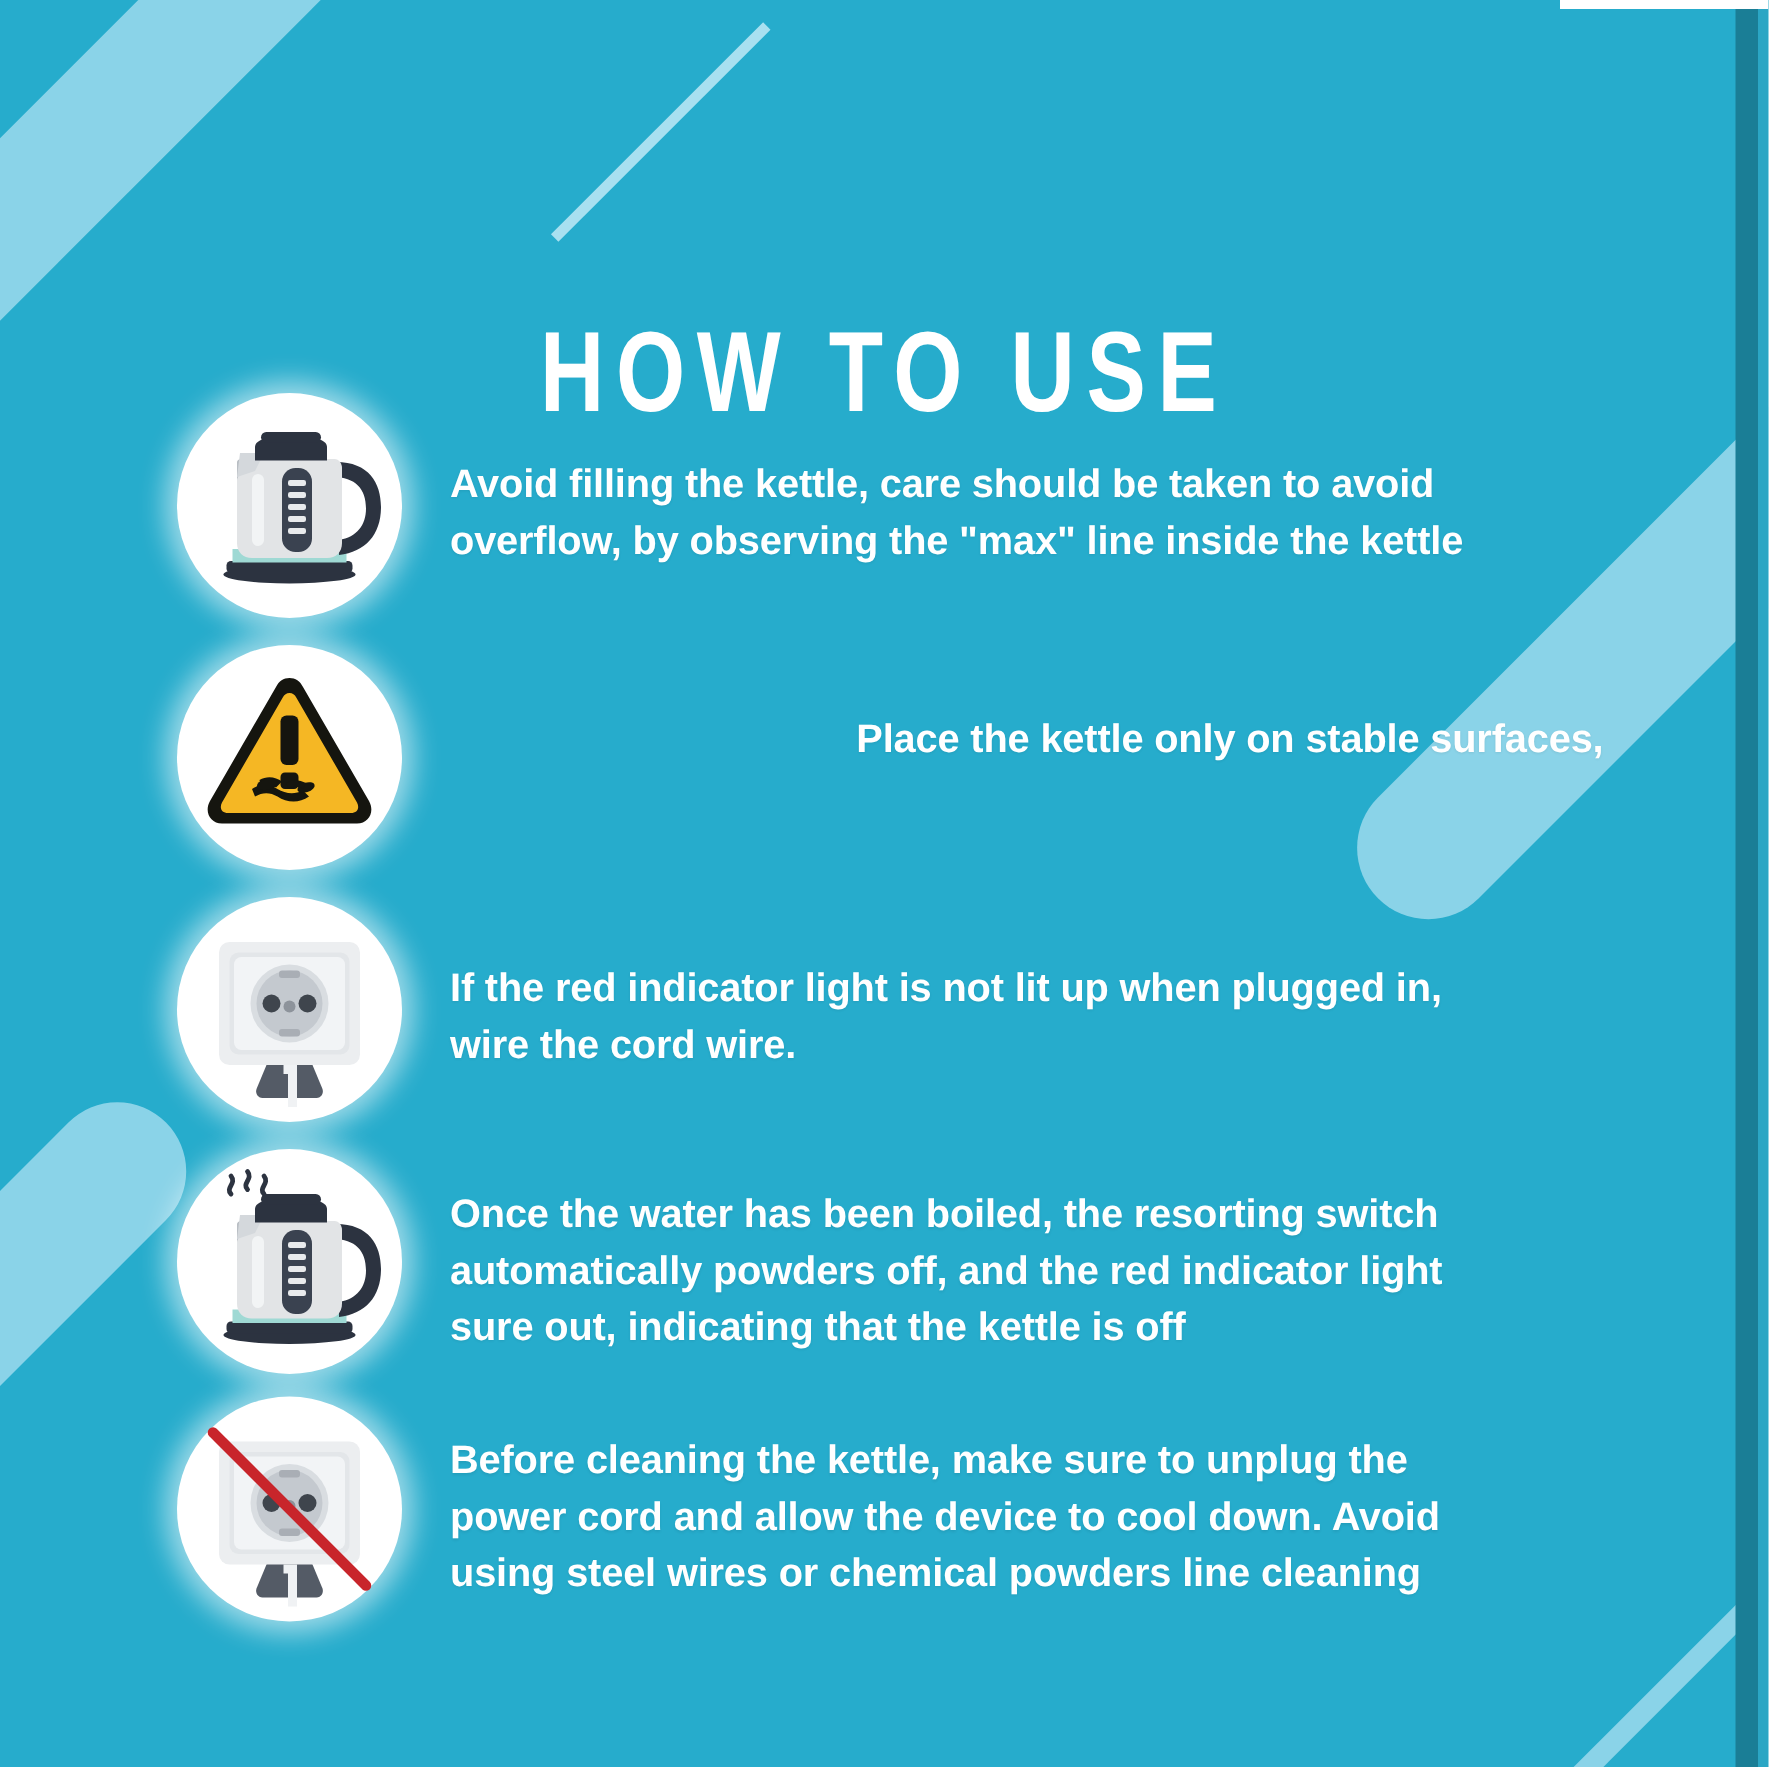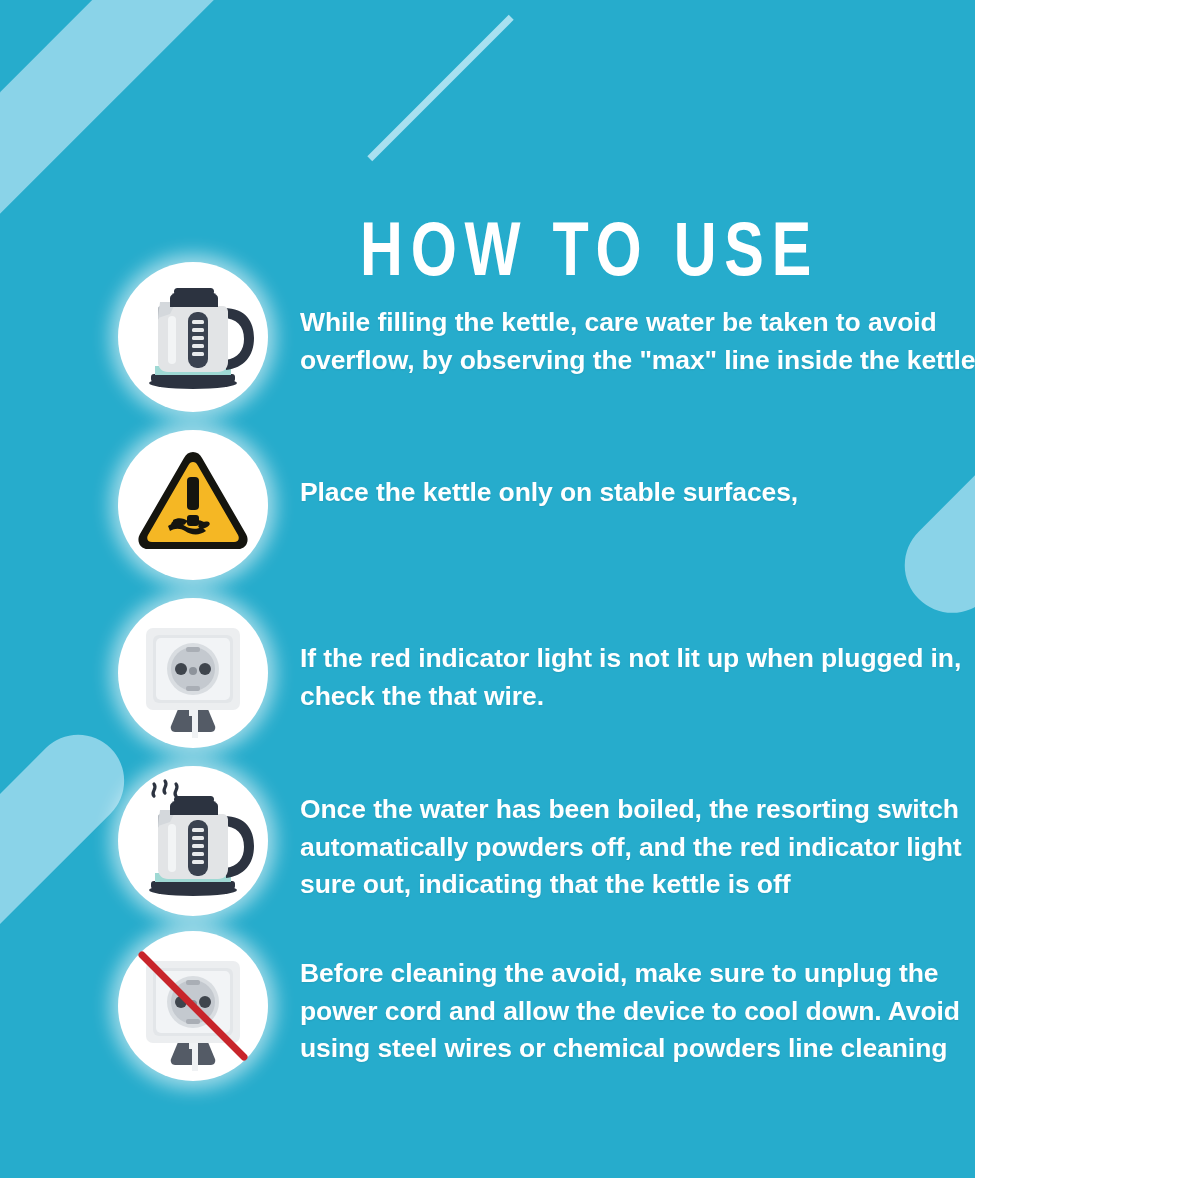--- a/index.html
+++ b/index.html
@@ -7,21 +7,21 @@
     margin: 0;
     padding: 0;
     background: #ffffff;
   }
   body {
     font-family: "Liberation Sans", sans-serif;
   }
 
   .poster {
     position: relative;
-    width: 975px;
+    width: 1179px;
     height: 1178px;
     overflow: hidden;
     background: #26accc;
   }
 
   
   .bg-layer {
     position: absolute;
     inset: 0;
     overflow: hidden;
@@ -196,21 +196,21 @@
   }
 
   
   .step-1 .step-text { padding-top: 42px; }
   .step-2 .step-text { padding-top: 44px; }
   .step-3 .step-text { padding-top: 42px; }
   .step-4 .step-text { padding-top: 25px; }
   .step-5 .step-text { padding-top: 24px; }
 
   .step-1 { margin-bottom: 18px; }
-  .step-2 { margin-bottom: 18px; }
+  .step-2 { margin-bottom: 18px; text-align: right; }
   .step-3 { margin-bottom: 18px; }
   .step-4 { margin-bottom: 15px; }
 </style>
 </head>
 <body>
 
 <div class="poster">
 
   <div class="bg-layer">
     <div class="band band-topleft"></div>
@@ -255,21 +255,21 @@
               <rect x="70" y="50" width="20" height="56" rx="9" fill="#3a4250"></rect>
               <rect x="74" y="58" width="12" height="4" rx="1.5" fill="#e8eaec"></rect>
               <rect x="74" y="66" width="12" height="4" rx="1.5" fill="#e8eaec"></rect>
               <rect x="74" y="74" width="12" height="4" rx="1.5" fill="#e8eaec"></rect>
               <rect x="74" y="82" width="12" height="4" rx="1.5" fill="#e8eaec"></rect>
               <rect x="74" y="90" width="12" height="4" rx="1.5" fill="#e8eaec"></rect>
             </g>
           </svg>
         </div>
         <div class="step-text">
-          <span class="step-line">While filling the kettle, care water be taken to avoid</span>
+          <span class="step-line">Avoid filling the kettle, care should be taken to avoid</span>
           <span class="step-line">overflow, by observing the "max" line inside the kettle</span>
         </div>
       </div>
 
       <div class="step step-2">
         <div class="icon-wrap">
           <div class="icon-circle"></div>
           <svg class="icon-svg" viewBox="0 0 150 150">
             <g>
               <path d="M75 22 C79 22 82 24 84 28 L128 104 C132 111 128 119 120 119 L30 119 C22 119 18 111 22 104 L66 28 C68 24 71 22 75 22 Z" fill="#15150f"></path>
@@ -312,21 +312,21 @@
               <circle cx="87" cy="71" r="6" fill="#3f454d"></circle>
               <circle cx="75" cy="73" r="4" fill="#8d939b"></circle>
 
               <rect x="68" y="49" width="14" height="5" rx="2" fill="#a9aeb5"></rect>
               <rect x="68" y="88" width="14" height="5" rx="2" fill="#a9aeb5"></rect>
             </g>
           </svg>
         </div>
         <div class="step-text">
           <span class="step-line">If the red indicator light is not lit up when plugged in,</span>
-          <span class="step-line">check the that wire.</span>
+          <span class="step-line">wire the cord wire.</span>
         </div>
       </div>
 
       <div class="step step-4">
         <div class="icon-wrap">
           <div class="icon-circle"></div>
           <svg class="icon-svg" viewBox="0 0 150 150">
             <g>
 
               <g fill="none" stroke="#2c3340" stroke-width="3.2" stroke-linecap="round">
@@ -383,21 +383,21 @@
               <circle cx="87" cy="71" r="6" fill="#3f454d"></circle>
               <circle cx="75" cy="73" r="4" fill="#8d939b"></circle>
               <rect x="68" y="49" width="14" height="5" rx="2" fill="#a9aeb5"></rect>
               <rect x="68" y="88" width="14" height="5" rx="2" fill="#a9aeb5"></rect>
 
               <line x1="24" y1="24" x2="126" y2="126" stroke="#c8252b" stroke-width="7" stroke-linecap="round"></line>
             </g>
           </svg>
         </div>
         <div class="step-text">
-          <span class="step-line">Before cleaning the avoid, make sure to unplug the</span>
+          <span class="step-line">Before cleaning the kettle, make sure to unplug the</span>
           <span class="step-line">power cord and allow the device to cool down. Avoid</span>
           <span class="step-line">using steel wires or chemical powders line cleaning</span>
         </div>
       </div>
 
     </div>
   </div>
 </div>
 
 </body></html>

